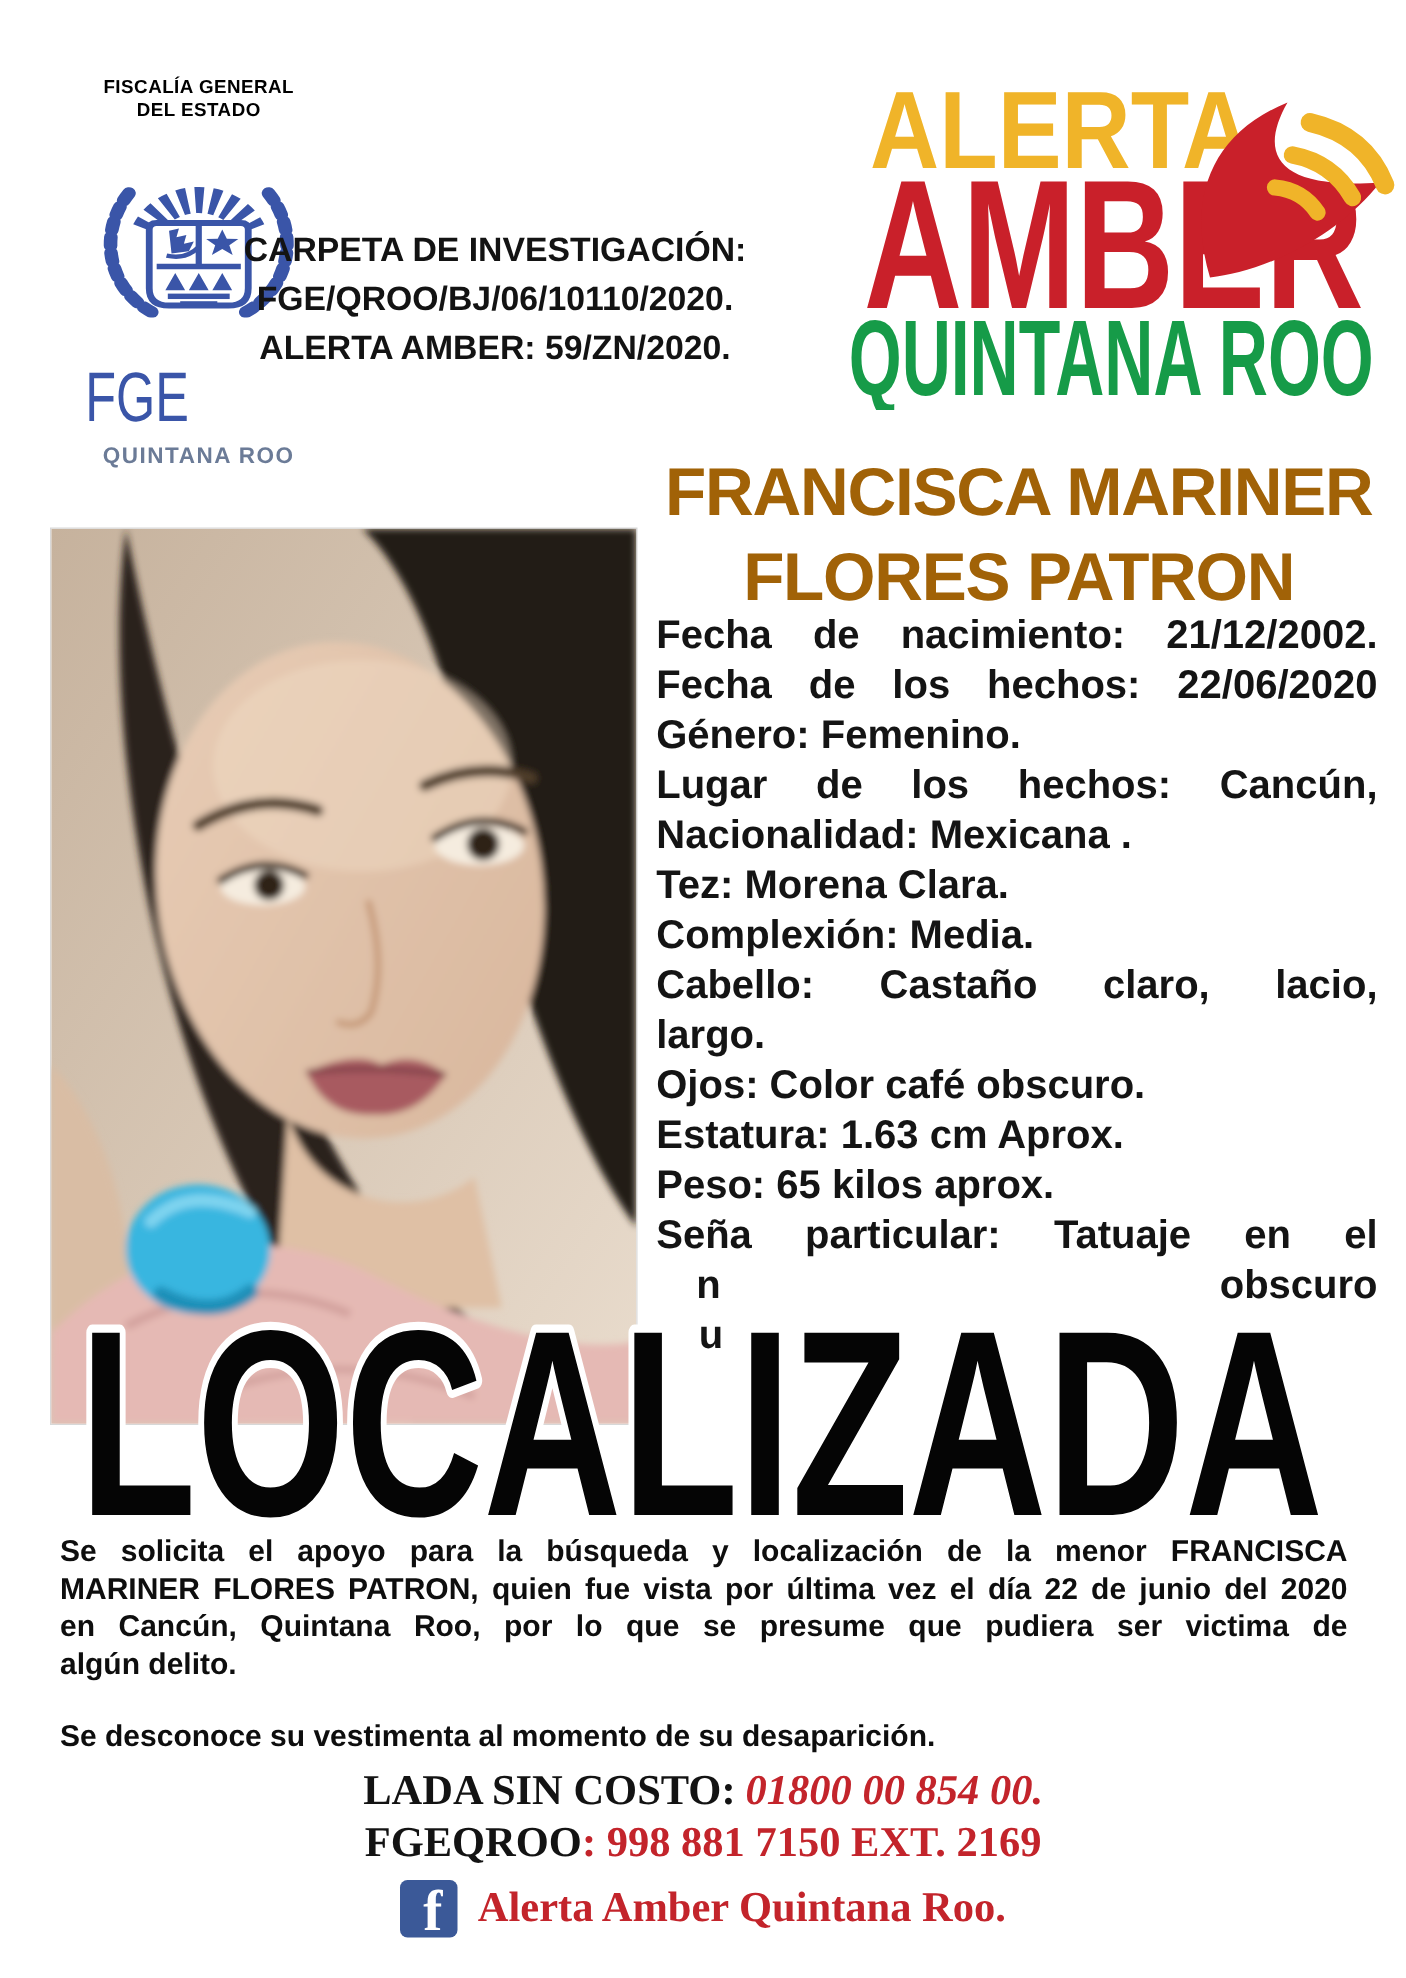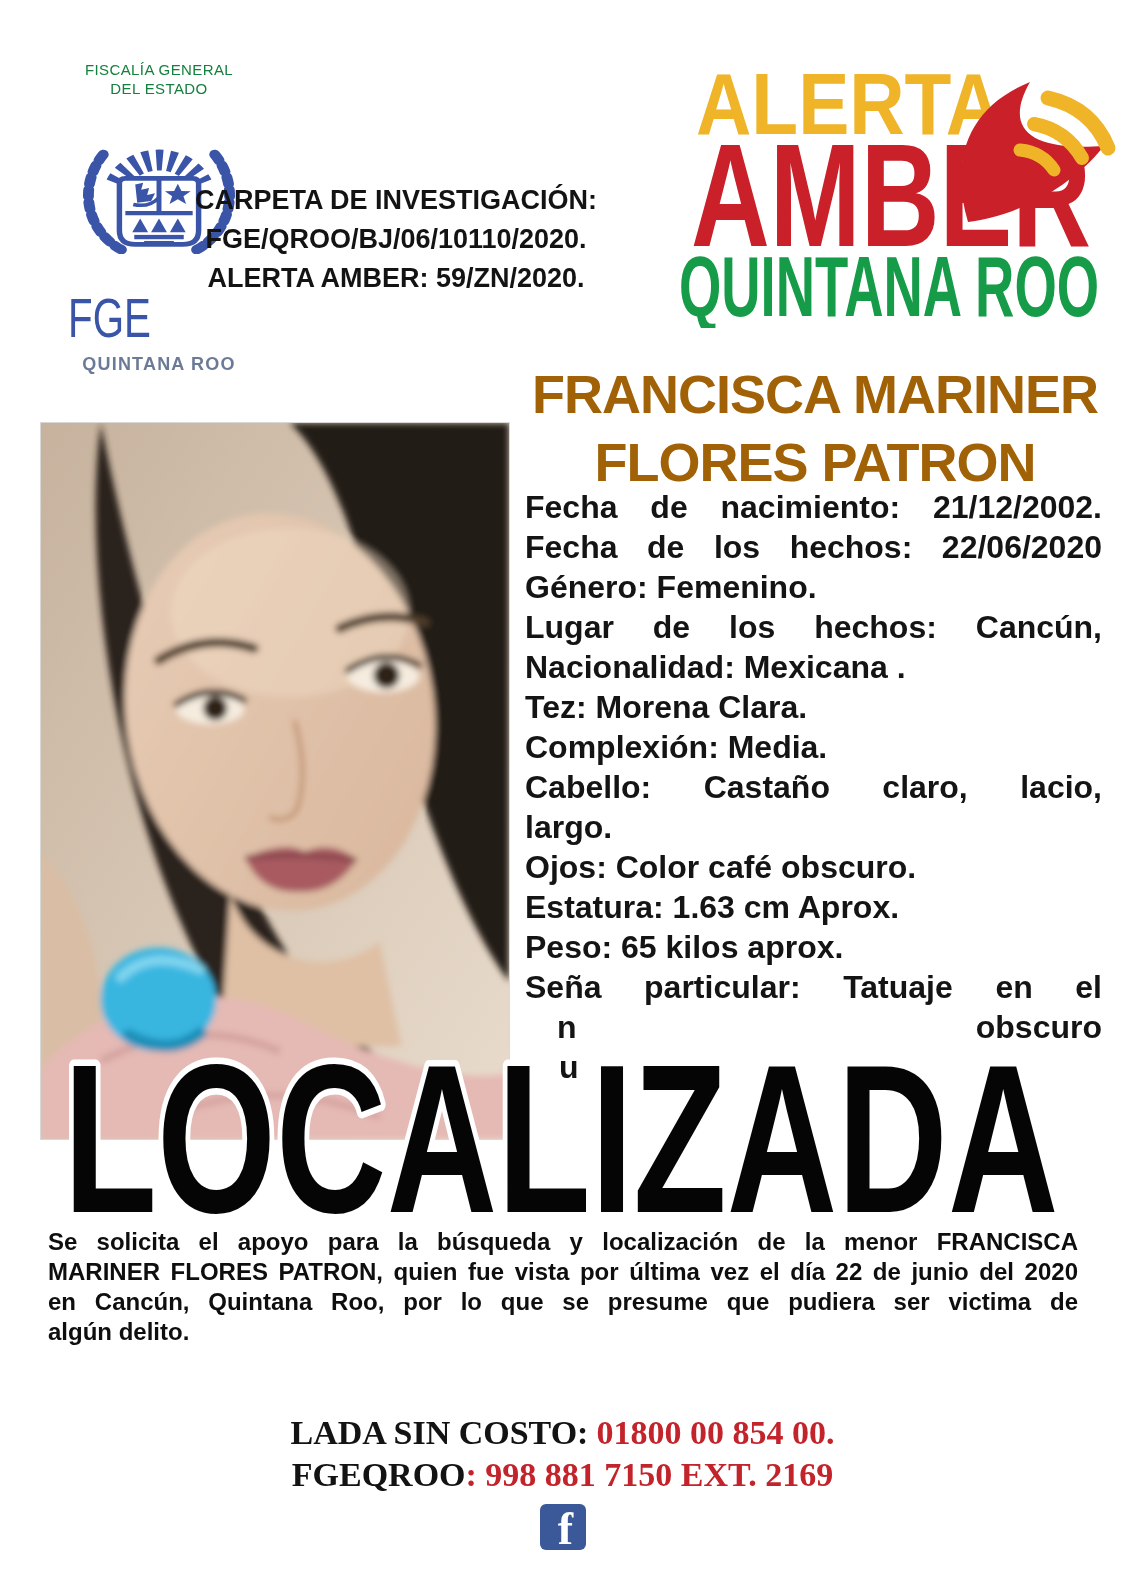--- a/index.html
+++ b/index.html
@@ -2,21 +2,21 @@
 <html><head>
 <meta charset="utf-8">
 <style>
   html,body{margin:0;padding:0;background:#ffffff;}
   .poster{position:relative;width:1125px;height:1582px;background:#ffffff;overflow:hidden;
           font-family:"Liberation Sans",sans-serif;}
   .abs{position:absolute;}
 
   
   .fge-block{left:52px;top:60px;width:214px;height:340px;text-align:center;}
-  .fge-org{font-size:15px;font-weight:normal;color:#15803d;line-height:19px;letter-spacing:.4px;}
+  .fge-org{font-size:15px;font-weight:bold;color:#000000;line-height:19px;letter-spacing:.4px;}
   .fge-emblem{width:198px;height:152px;margin-top:4px;}
   .fge-acronym{position:absolute;top:228px;left:0;width:100%;text-align:left;
                color:#3a55a8;font-size:56px;font-weight:normal;line-height:60px;}
   .fge-acronym span{display:inline-block;transform:scaleX(.72);transform-origin:center;}
   .fge-state{position:absolute;top:294px;left:0;width:100%;text-align:center;
              font-size:18px;font-weight:bold;color:#6b7b97;letter-spacing:1.2px;}
 
   
   .case-info{left:186px;top:181px;width:420px;text-align:center;font-weight:bold;
              font-size:27px;line-height:39px;color:#131313;}
@@ -50,21 +50,21 @@
          line-height:30px;color:#0e0e0e;}
   .pl.j{text-align:justify;text-align-last:justify;}
   .para2{left:48px;top:1376px;width:1030px;font-size:24px;font-weight:bold;color:#0e0e0e;}
 
   
   .contact{left:0;top:1412px;width:1125px;text-align:center;}
   .cl{font-family:"Liberation Serif",serif;font-weight:bold;font-size:34px;
       line-height:42px;color:#131313;}
   .cl .red{color:#c3242b;}
   .cl .black{color:#131313;}
-  .cl .num1{margin-left:8px;}
+  .cl .num1{margin-left:8px;font-style:italic;}
   .fbrow{display:flex;align-items:center;justify-content:center;gap:16px;margin-top:5px;height:52px;}
   .fbicon{width:46px;height:46px;background:#3b5998;border-radius:6px;color:#ffffff;
           display:flex;align-items:flex-end;justify-content:center;overflow:hidden;
           font-family:"Liberation Serif",serif;font-weight:bold;font-size:46px;line-height:42px;}
   .fbicon span{display:block;margin-left:6px;}
   .fbtext{font-size:34px;}
 </style>
 </head>
 <body>
 
@@ -186,28 +186,30 @@
     <text x="504" y="158" text-anchor="middle" font-size="212" textLength="995" lengthAdjust="spacingAndGlyphs">LOCALIZADA</text>
   </svg>
 
   <div class="abs para1">
     <div class="pl j">Se solicita el apoyo para la búsqueda y localización de la menor FRANCISCA</div>
     <div class="pl j">MARINER FLORES PATRON, quien fue vista por última vez el día 22 de junio del 2020</div>
     <div class="pl j">en Cancún, Quintana Roo, por lo que se presume que pudiera ser victima de</div>
     <div class="pl">algún delito.</div>
   </div>
 
+  <div class="abs para2">Se desconoce su vestimenta al momento de su desaparición.</div>
 
   <div class="abs contact">
     <div class="cl">
       <span class="black">LADA SIN COSTO:</span><span class="red num1">01800 00 854 00.</span>
     </div>
     <div class="cl">
       <span class="black">FGEQROO</span><span class="red">: 998 881 7150 EXT. 2169</span>
     </div>
     <div class="cl fbrow">
       <span class="fbicon">
         <span>f</span>
       </span>
+      <span class="red fbtext">Alerta Amber Quintana Roo.</span>
     </div>
   </div>
 
 </div>
 
 </body></html>

